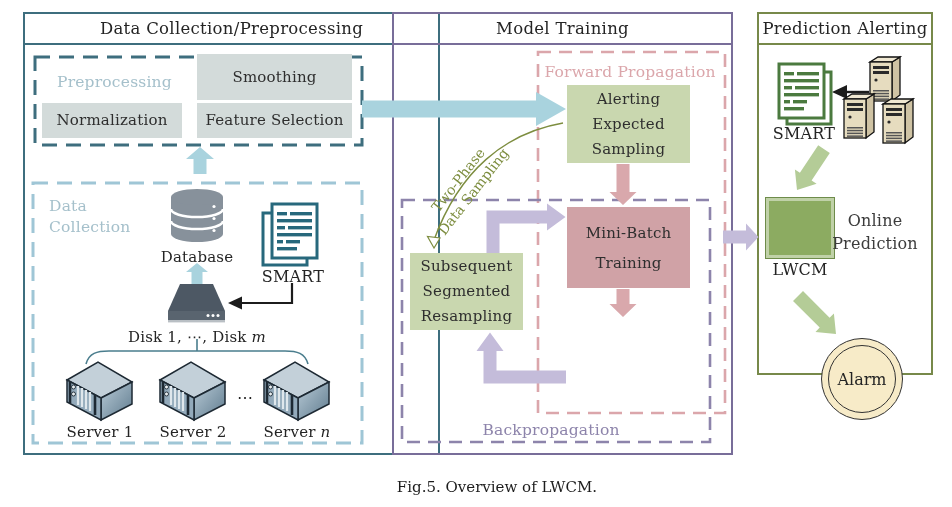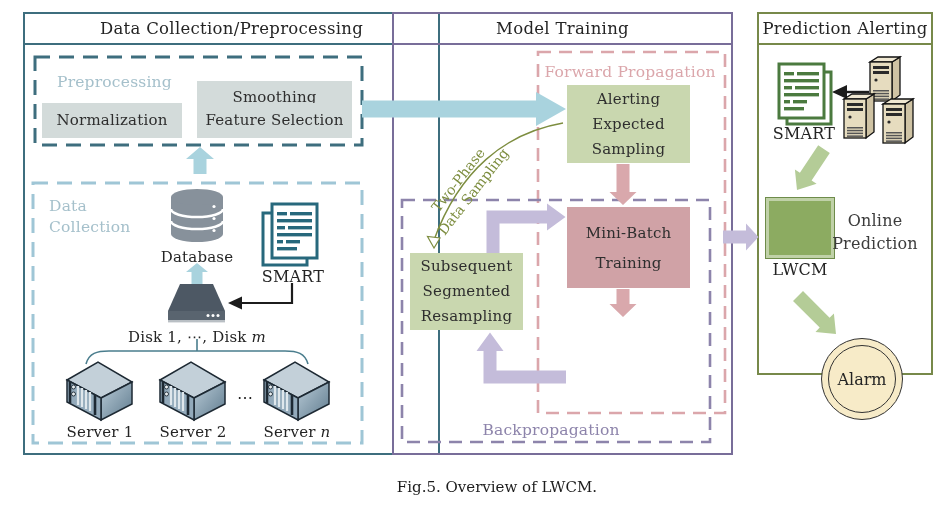--- a/index.html
+++ b/index.html
@@ -193,21 +193,21 @@
       <line x1="0.5" y1="0" x2="-3" y2="0"></line>
         <line x1="2.7" y1="-5.3" x2="0.2" y2="-7.8"></line>
       <line x1="8" y1="-7.5" x2="8" y2="-11"></line>
         <line x1="13.3" y1="-5.3" x2="15.8" y2="-7.8"></line>
       <path d="M1,-3 C0,-11 -9,-13 -12,-7 C-19,-9 -23,-2 -18,2 C-22,6 -18,13 -12,11 C-9,15 -2,13 0,8"></path>
       <path d="M-12,-6 C-10,-2 -14,0 -11,4"></path>
       <path d="M-6,-9 C-5,-5 -8,-2 -5,2"></path>
     </g>
   </svg>
 
-  <div class="box gray" style="left:197px;top:81px;width:155px;height:33px">
+  <div class="box gray" style="left:197px;top:54px;width:155px;height:46px">
     <span>Smoothing</span>
     </div>
   <div class="box gray" style="left:42px;top:103px;width:140px;height:35px">
     <span>Normalization</span>
     </div>
   <div class="box gray" style="left:197px;top:103px;width:155px;height:35px">
     <span>Feature Selection</span>
     </div>
 
   <div class="box green" style="left:567px;top:85px;width:123px;height:78px">

